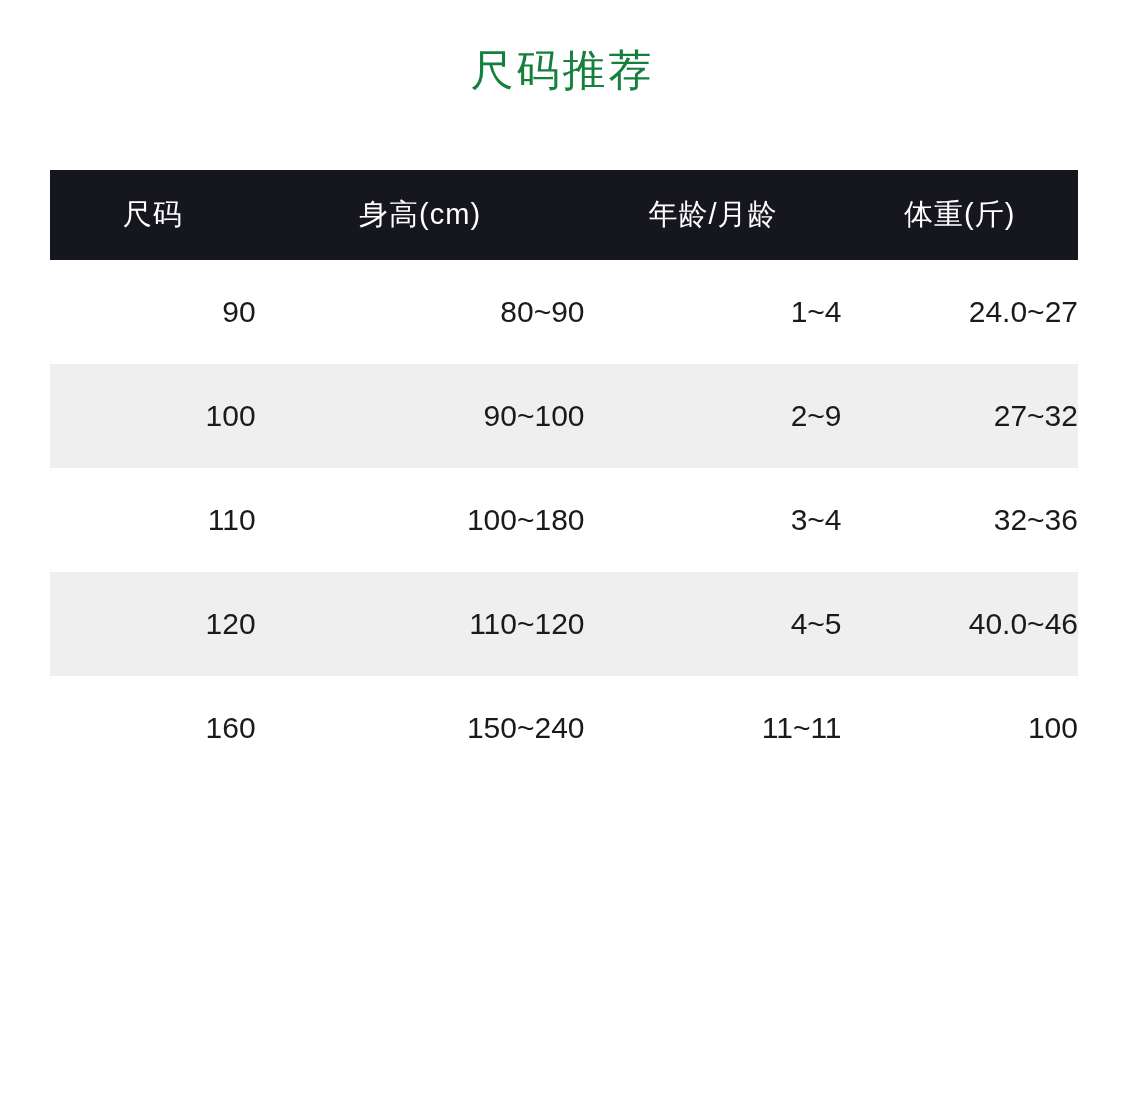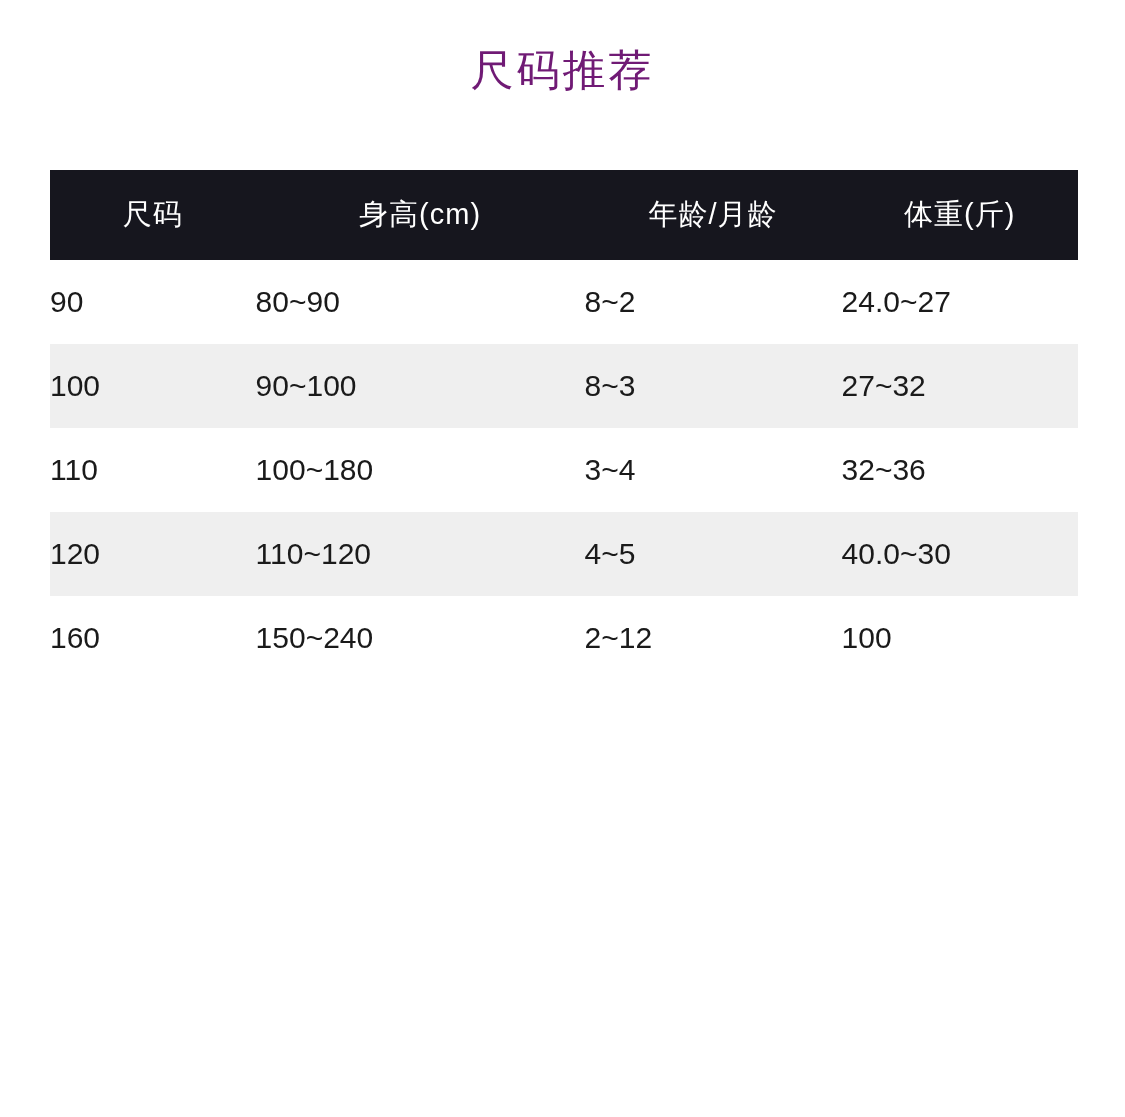--- a/index.html
+++ b/index.html
@@ -18,21 +18,21 @@
   .page-title {
     position: absolute;
     top: 44px;
     left: 0;
     width: 100%;
     text-align: center;
     font-size: 43px;
     line-height: 1.25;
     font-weight: 400;
     letter-spacing: 3px;
-    color: #701a75;
+    color: #15803d;
   }
   .size-table {
     position: absolute;
     top: 170px;
     left: 50px;
     width: 1028px;
     border-collapse: collapse;
     table-layout: fixed;
   }
   col.c1 { width: 20%; }
@@ -44,25 +44,25 @@
     color: var(--header-text, #ffffff);
     height: 90px;
     font-size: 29px;
     font-weight: 500;
     letter-spacing: 1px;
     text-align: center;
     vertical-align: middle;
     padding: 12px;
   }
   .size-table td {
-    height: 84px;
+    height: 104px;
     font-size: 30px;
     font-weight: 400;
     color: var(--cell-text, #1a1a1a);
-    text-align: left;
+    text-align: right;
     vertical-align: middle;
     padding: 0;
     background: #ffffff;
   }
   .size-table tbody tr:nth-child(even) td {
     background: var(--row-stripe, #efefef);
   }
 </style>
 </head>
 <body>
@@ -81,41 +81,41 @@
       <th>尺码</th>
       <th>身高(cm)</th>
       <th>年龄/月龄</th>
       <th>体重(斤)</th>
     </tr>
   </thead>
   <tbody>
       <tr>
         <td>90</td>
         <td>80~90</td>
-        <td>8~2</td>
+        <td>1~4</td>
         <td>24.0~27</td>
       </tr>
       <tr>
         <td>100</td>
         <td>90~100</td>
-        <td>8~3</td>
+        <td>2~9</td>
         <td>27~32</td>
       </tr>
       <tr>
         <td>110</td>
         <td>100~180</td>
         <td>3~4</td>
         <td>32~36</td>
       </tr>
       <tr>
         <td>120</td>
         <td>110~120</td>
         <td>4~5</td>
-        <td>40.0~30</td>
+        <td>40.0~46</td>
       </tr>
       <tr>
         <td>160</td>
         <td>150~240</td>
-        <td>2~12</td>
+        <td>11~11</td>
         <td>100</td>
       </tr>
     </tbody>
 </table>
 
 </body></html>

